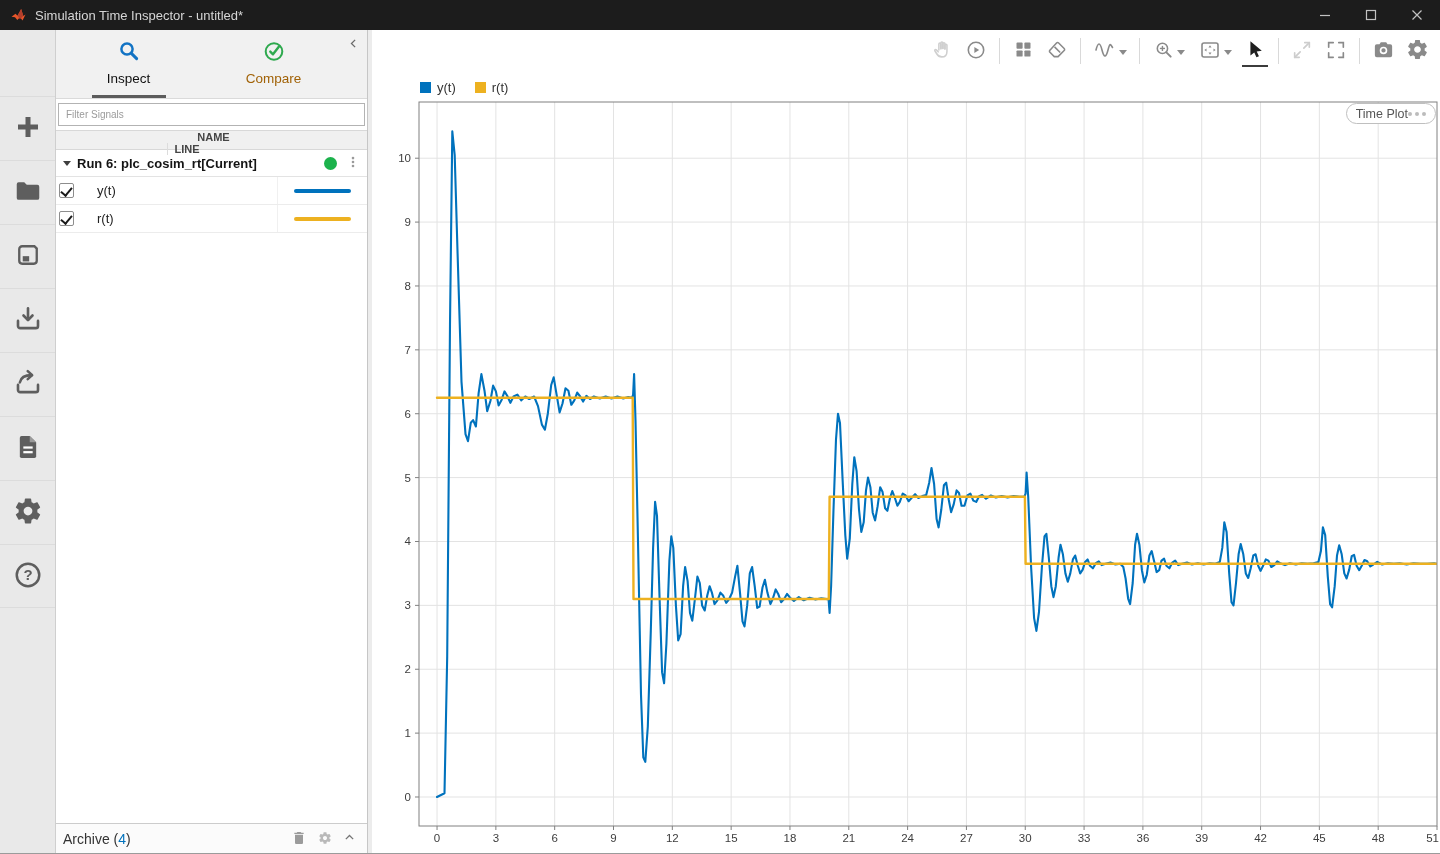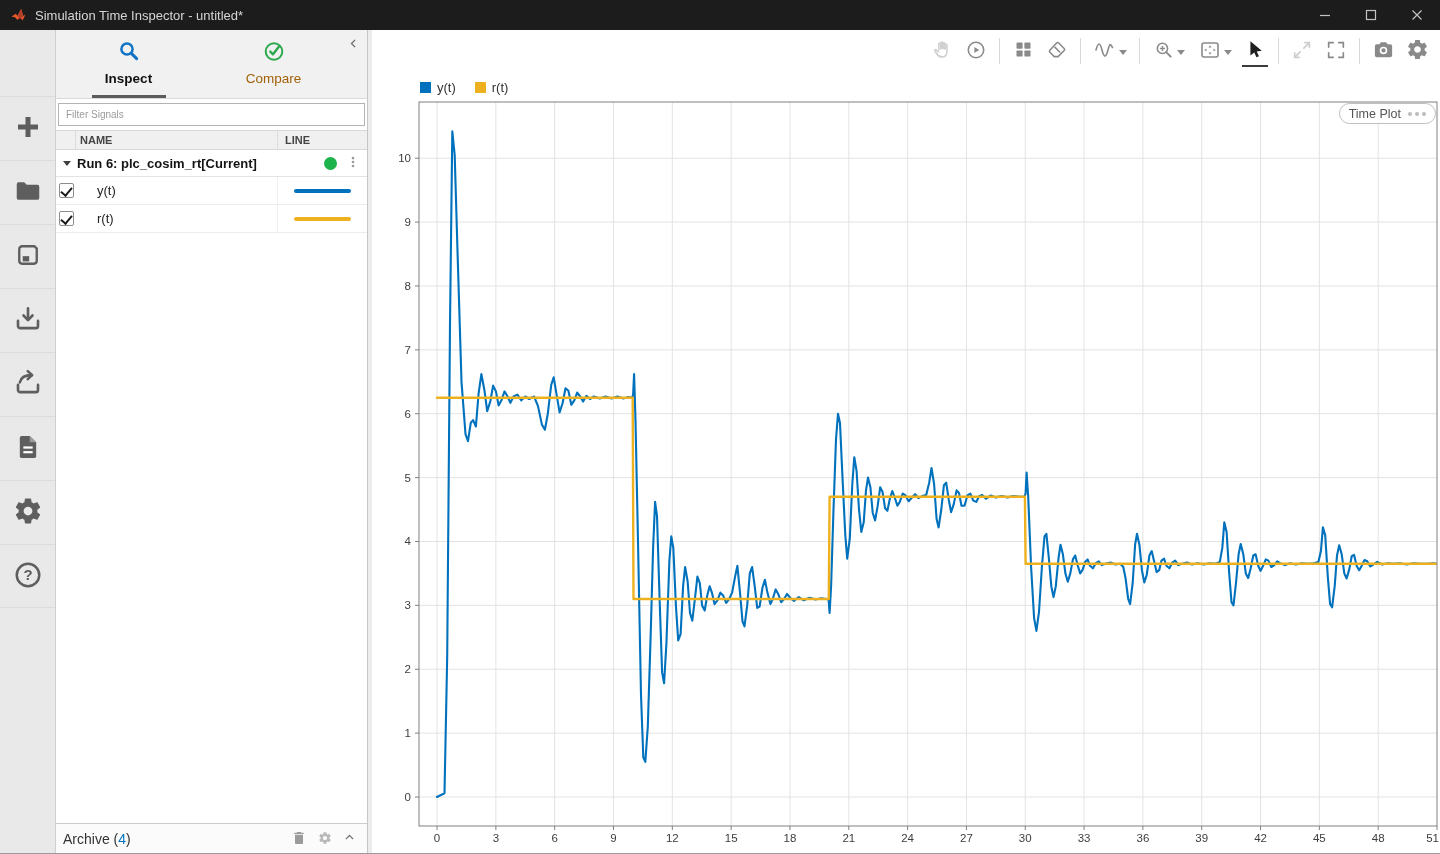--- a/index.html
+++ b/index.html
@@ -18,29 +18,29 @@
   
   .iconbar { width:56px; background:#e9e9e9; border-right:1px solid #cfcfcf; padding-top:66px; }
   .iconbar .cell { height:64px; display:flex; align-items:center; justify-content:center; border-top:1px solid #dcdcdc; cursor:pointer; }
   .iconbar .cell:last-child { border-bottom:1px solid #dcdcdc; }
 
   
   .panel { width:312px; background:#fff; border-right:1px solid #c6c6c6; display:flex; flex-direction:column; }
   .tabbar { height:69px; background:#f1f1f1; border-bottom:1px solid #dadada; display:flex; position:relative; }
   .tab { width:145px; display:flex; flex-direction:column; align-items:center; padding-top:9px; position:relative; cursor:pointer; }
   .tab .tlabel { margin-top:5px; font-size:13.5px; color:#a16207; }
-  .tab.active .tlabel { font-weight:bold; color:#111; }
+  .tab.active .tlabel { font-weight:normal; color:#111; }
   .tab.active::after { content:""; position:absolute; bottom:0; left:50%; transform:translateX(-50%); width:74px; height:3px; background:#5c5c5c; }
   .collapse { position:absolute; top:6px; right:5px; width:18px; height:18px; display:flex; align-items:center; justify-content:center; cursor:pointer; }
 
   .filterrow { padding:4px 2px 4px 2px; background:#fff; }
   .filterrow input { width:100%; height:23px; border:1px solid #b3b3b3; padding:0 7px; font-size:10px; font-family:"Liberation Sans",sans-serif; color:#333; outline:none; }
   .filterrow input::placeholder { color:#9b9b9b; }
 
-  .gridhead { height:20px; display:flex; align-items:center; background:#f0f0f0; border-top:1px solid #d8d8d8; border-bottom:1px solid #d8d8d8; font-size:11px; font-weight:bold; color:#454545; }
+  .gridhead { height:20px; display:flex; align-items:center; background:#f0f0f0; border-top:1px solid #d8d8d8; border-bottom:1px solid #d8d8d8; font-size:11px; font-weight:bold; color:#454545;flex-direction:column; }
   .gh-check { width:20px; height:100%; border-right:1px solid #dcdcdc; }
   .gh-name { flex:1; padding-left:4px; }
   .gh-line { width:90px; border-left:1px solid #dcdcdc; padding-left:7px; height:100%; display:flex; align-items:center; }
 
   .runrow { height:27px; display:flex; align-items:center; border-bottom:1px solid #e3e3e3; font-weight:bold; font-size:13px; color:#141414; padding-left:7px; cursor:pointer; }
   .runcaret { width:0; height:0; border-left:4.5px solid transparent; border-right:4.5px solid transparent; border-top:5.5px solid #3f3f3f; margin-right:6px; }
   .runright { margin-left:auto; display:flex; align-items:center; gap:9px; padding-right:7px; }
   .rundot { width:13px; height:13px; border-radius:50%; }
 
   .sigrow { height:28px; display:flex; align-items:center; border-bottom:1px solid #ececec; font-size:13px; color:#222; }
@@ -66,21 +66,21 @@
   .tsep { width:1px; height:26px; background:#d9d9d9; margin:0 6px; }
 
   .chartarea { position:relative; flex:1; }
   #chart { position:absolute; left:0; top:0; }
   #chart text { font-family:"Liberation Sans", sans-serif; }
 
   .legend { position:absolute; top:50px; left:48px; display:flex; gap:19px; align-items:center; }
   .legitem { display:flex; align-items:center; gap:6px; font-size:13px; color:#333; }
   .legswatch { width:11px; height:11px; }
 
-  .plotbadge { position:absolute; top:31px; right:4px; height:21px; border:1px solid #bfbfbf; border-radius:11px; background:#fff; display:flex; align-items:center; gap:7px; padding:0 9px; font-size:12.5px; color:#555; cursor:pointer; }
+  .plotbadge { position:absolute; top:31px; right:4px; height:21px; border:1px solid #bfbfbf; border-radius:11px; background:#fff; display:flex; align-items:center; padding:0 9px; font-size:12.5px; color:#555; cursor:pointer; }
   .bdots { display:flex; gap:3px; }
   .bdots i { width:4px; height:4px; border-radius:50%; background:#bcbcbc; }
 
   .bottomedge { position:fixed; left:0; bottom:0; width:1440px; height:1px; background:#9b9b9b; }
 </style>
 </head>
 <body>
 
 <div class="titlebar">
   <span class="logo">

